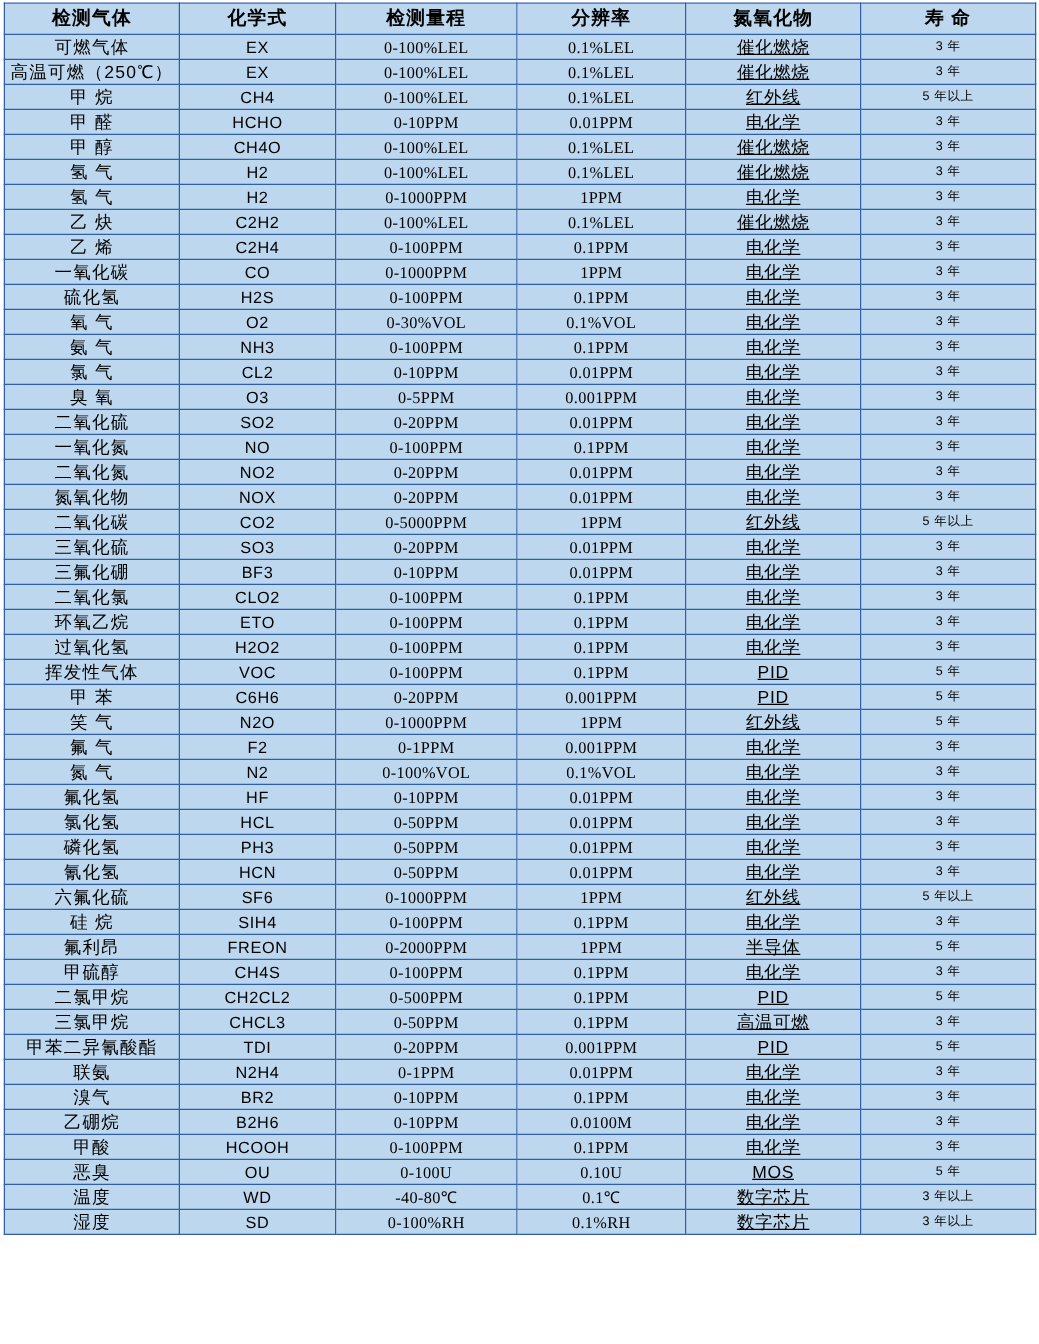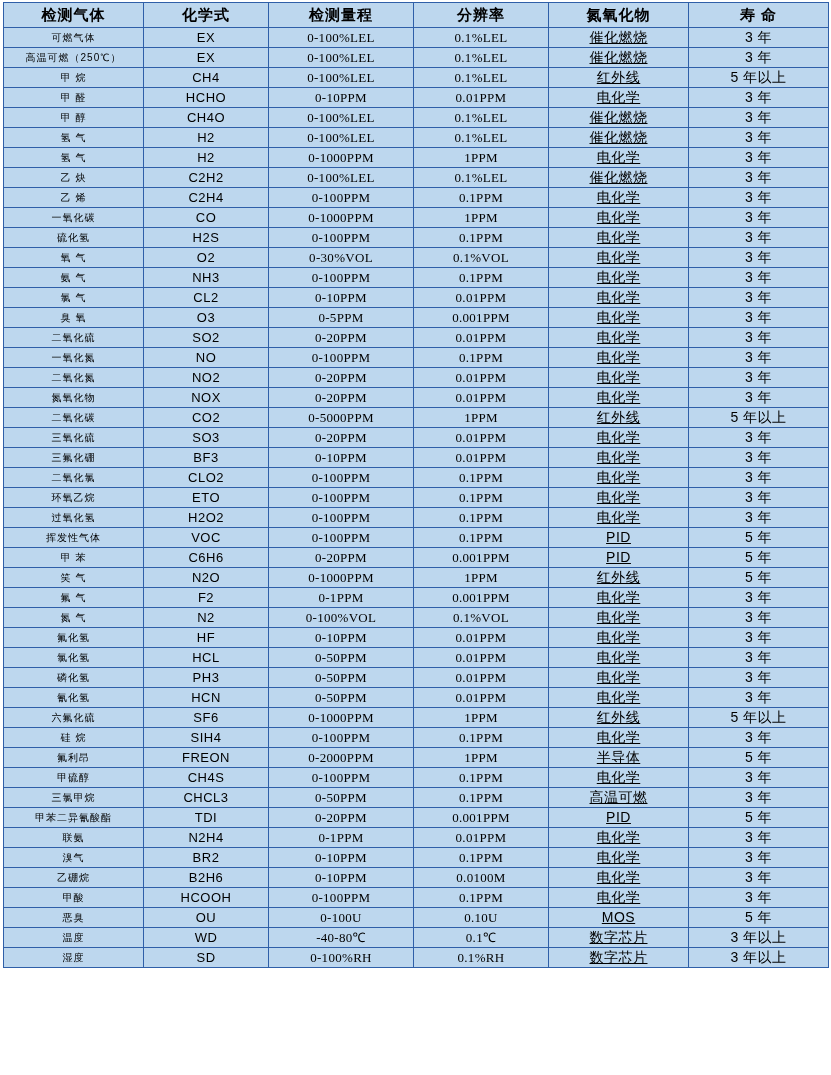--- a/index.html
+++ b/index.html
@@ -38,40 +38,40 @@
   table.gas-table thead th {
     height: 24px;
     line-height: 24px;
     font-weight: bold;
     font-size: 15px;
     letter-spacing: 1px;
     background: #bdd7ee;
     margin-left: 38px;
   }
   td.c-name {
-    font-size: 10px;
+    font-size: 14px;
     letter-spacing: 1px;
   }
   td.c-formula {
     font-size: 13px;
     font-family: Liberation Sans, sans-serif;
     letter-spacing: 0.5px;
   }
   td.c-range, td.c-res {
     font-size: 13px;
     font-family: "Liberation Serif", serif;
     letter-spacing: 0.3px;
   }
   td.c-tech {
     font-size: 14px;
     letter-spacing: 0.5px;
     text-decoration: underline;
   }
   td.c-life {
-    font-size: 14px;
+    font-size: 10px;
     letter-spacing: 0.5px;
   }
   col.w-name    { width: 140px; }
   col.w-formula { width: 125px; }
   col.w-range   { width: 145px; }
   col.w-res     { width: 135px; }
   col.w-tech    { width: 140px; }
   col.w-life    { width: 140px; }
 </style>
 </head>
@@ -396,20 +396,28 @@
         </tr>
         <tr>
           <td class="c-name">甲硫醇</td>
           <td class="c-formula">CH4S</td>
           <td class="c-range">0-100PPM</td>
           <td class="c-res">0.1PPM</td>
           <td class="c-tech">电化学</td>
           <td class="c-life">3 年</td>
         </tr>
         <tr>
+          <td class="c-name">二氯甲烷</td>
+          <td class="c-formula">CH2CL2</td>
+          <td class="c-range">0-500PPM</td>
+          <td class="c-res">0.1PPM</td>
+          <td class="c-tech">PID</td>
+          <td class="c-life">5 年</td>
+        </tr>
+        <tr>
           <td class="c-name">三氯甲烷</td>
           <td class="c-formula">CHCL3</td>
           <td class="c-range">0-50PPM</td>
           <td class="c-res">0.1PPM</td>
           <td class="c-tech">高温可燃</td>
           <td class="c-life">3 年</td>
         </tr>
         <tr>
           <td class="c-name">甲苯二异氰酸酯</td>
           <td class="c-formula">TDI</td>

